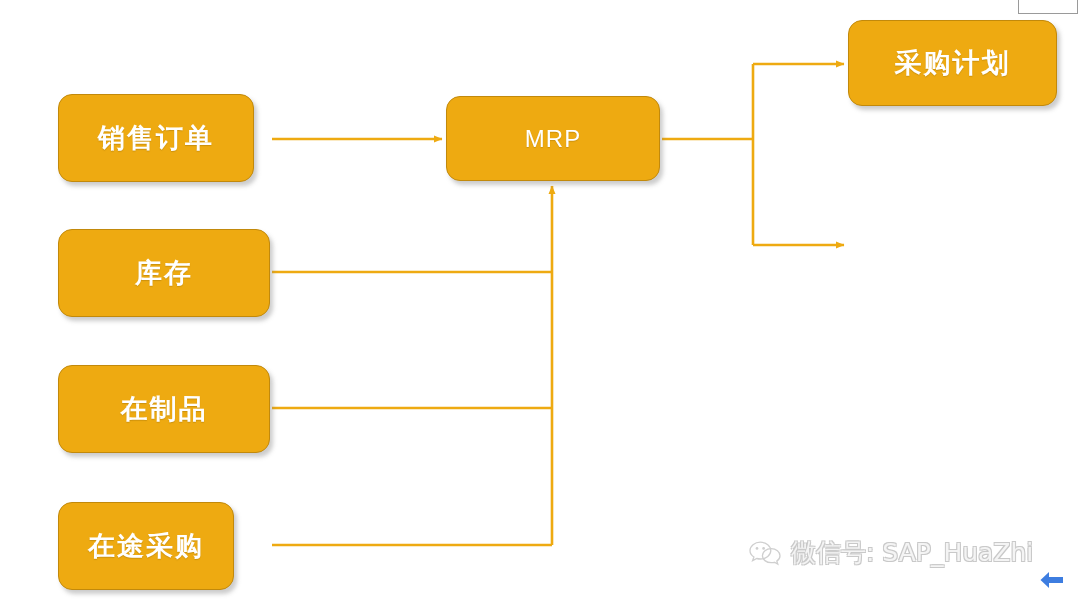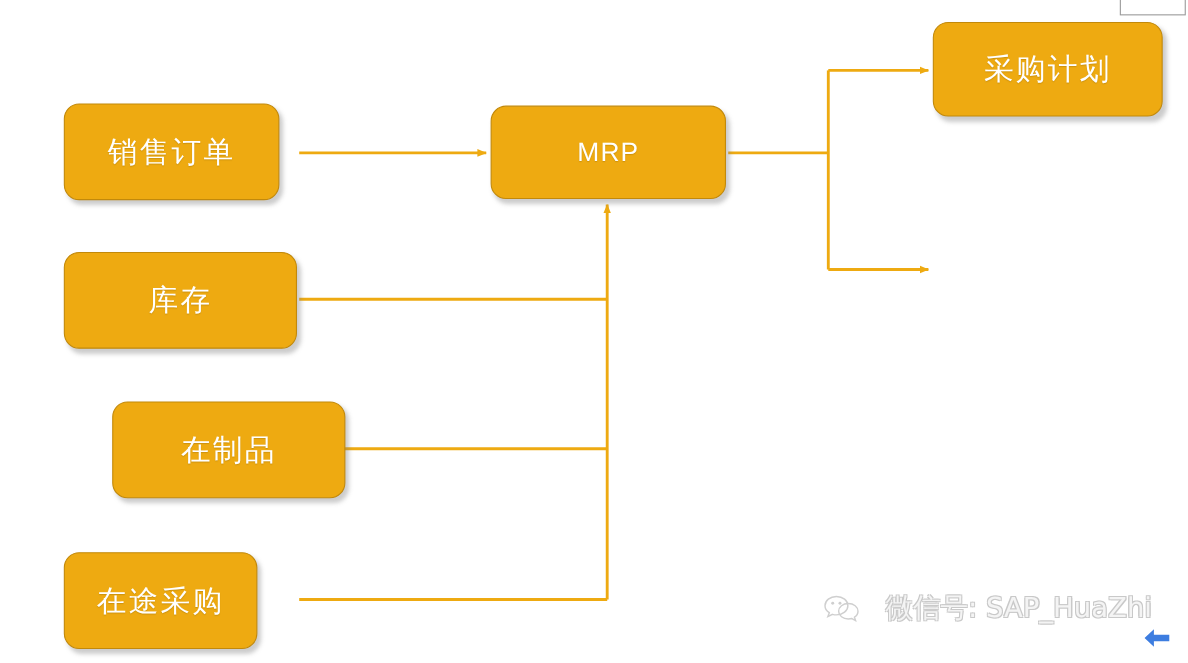--- a/index.html
+++ b/index.html
@@ -23,40 +23,40 @@
     position: absolute;
     box-sizing: border-box;
     background: #eeaa11;
     border: 1.5px solid #c2890b;
     border-radius: 14px;
     box-shadow: 3px 4px 4px rgba(120,120,120,0.38);
     display: flex;
     align-items: center;
     justify-content: center;
     color: #ffffff;
-    font-weight: normal;
+    font-weight: bold;
     letter-spacing: 2px;
     text-shadow: 0 1px 1px rgba(140,100,10,0.35);
     user-select: none;
   }
   .node.cn {
     font-size: 27px;
     font-family: "DejaVu Sans", "Liberation Sans", sans-serif;
   }
   .node.latin {
     font-size: 24px;
     font-family: "Liberation Sans", "DejaVu Sans", sans-serif;
     letter-spacing: 1px;
     font-weight: normal;
   }
 
   
   #node-sales      { left: 58px;  top: 94px;  width: 196px; height: 88px; }
   #node-inventory  { left: 58px;  top: 229px; width: 212px; height: 88px; }
-  #node-wip        { left: 58px;  top: 365px; width: 212px; height: 88px; margin-left: 44px; }
+  #node-wip        { left: 58px;  top: 365px; width: 212px; height: 88px; }
   #node-intransit  { left: 58px;  top: 502px; width: 176px; height: 88px; }
   #node-mrp        { left: 446px; top: 96px;  width: 214px; height: 85px; }
   #node-purchase   { left: 848px; top: 20px;  width: 209px; height: 86px; }
   #node-production { left: 848px; top: 200px; width: 209px; height: 86px; }
 
   
   #wires {
     position: absolute;
     left: 0; top: 0;
     width: 1080px;
@@ -76,21 +76,21 @@
     box-sizing: border-box;
   }
 
   
   #watermark {
     position: absolute;
     left: 748px;
     top: 536px;
     display: flex;
     align-items: center;
-    gap: 23px;
+    gap: 9px;
     color: #f4f4f4;
     font-size: 25px;
     font-family: "DejaVu Sans", "Liberation Sans", sans-serif;
     white-space: nowrap;
     text-shadow:
       -1px -1px 0 #c9c9c9,
        1px -1px 0 #c9c9c9,
       -1px  1px 0 #c9c9c9,
        1px  1px 0 #c9c9c9;
     user-select: none;

